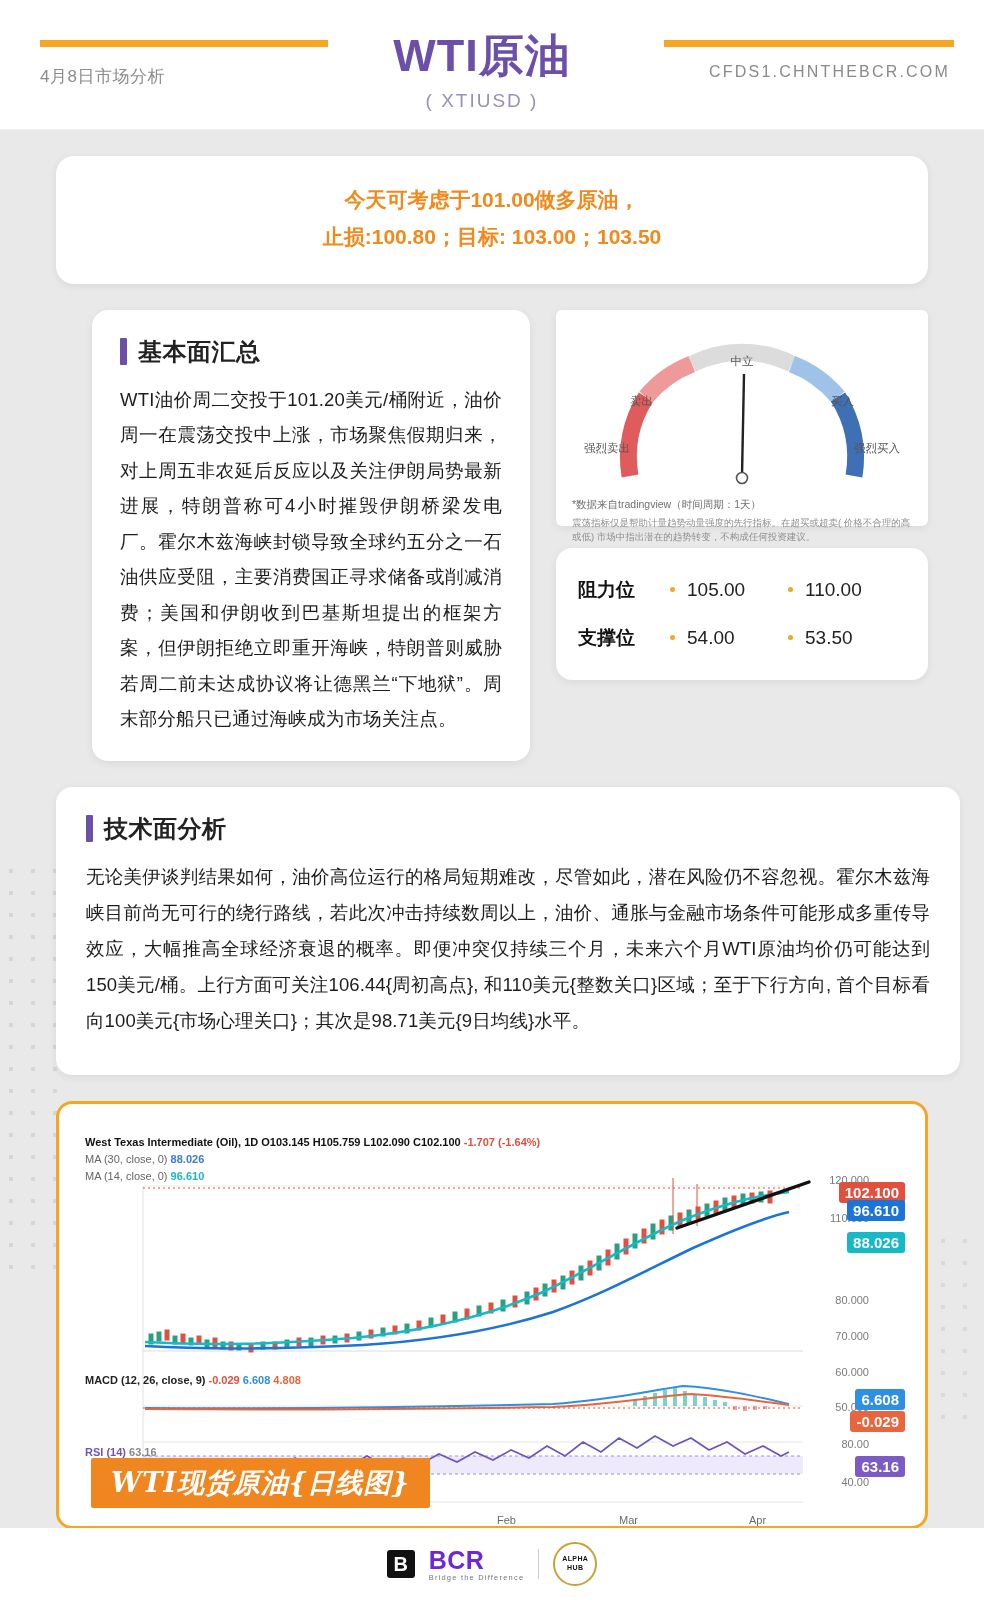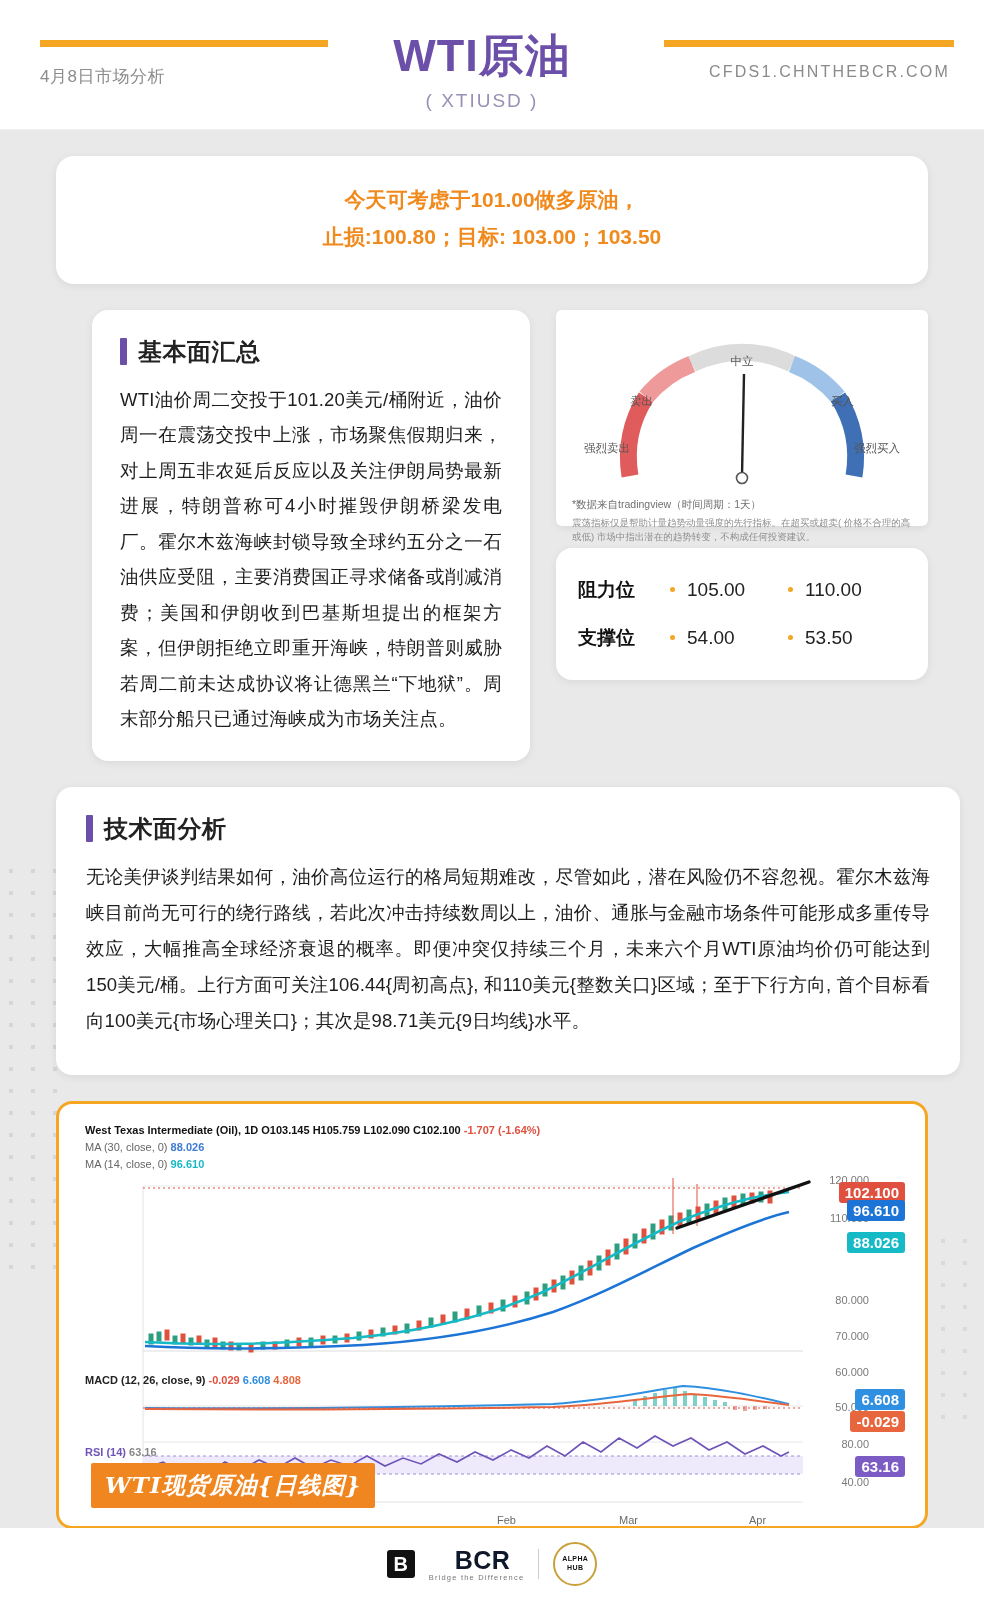--- a/index.html
+++ b/index.html
@@ -117,21 +117,21 @@
   .chart-card {
     margin: 26px 56px 0 56px;
     border: 3px solid #f5a623;
     border-radius: 16px;
     background: #fff;
     padding: 12px 10px 10px 10px;
     position: relative;
     z-index: 2;
   }
   .chart-inner { position: relative; height: 400px; }
-  .chart-legend { position: absolute; left: 16px; top: 6px; font-size: 11px; line-height: 1.55; }
+  .chart-legend { position: absolute; left: 16px; top: 18px; font-size: 11px; line-height: 1.55; }
   .legend-main { color: #111; font-weight: bold; }
   .legend-red { color: #e0503f; }
   .legend-ma30 { color: #3b7bd4; font-weight: bold; }
   .legend-ma14 { color: #1ab8c4; font-weight: bold; }
   .legend-muted { color: #666; font-weight: normal; }
 
   .yaxis { position: absolute; right: 6px; top: 0; width: 96px; height: 100%; }
   .ytick { position: absolute; right: 40px; font-size: 11px; color: #7a7a7a; }
   .ypill {
     position: absolute; right: 4px; font-size: 15px; color: #fff;
@@ -149,36 +149,36 @@
 
   .sub-label { position: absolute; font-size: 11px; font-weight: bold; }
   .macd-label { left: 16px; top: 258px; color: #222; }
   .rsi-label  { left: 16px; top: 330px; color: #6f54b8; }
 
   .chart-stamp {
     position: absolute; left: 22px; bottom: 8px;
     background: #f0861f; color: #fff;
     font-family: "DejaVu Serif", serif;
     font-style: italic; font-weight: bold;
-    font-size: 23px; padding: 7px 14px; letter-spacing: 1px;
+    font-size: 27px; padding: 7px 20px; letter-spacing: 1px;
     border-radius: 2px;
   }
 
   
   .footer {
     position: absolute; bottom: 0; left: 0; width: 984px; height: 72px;
     background: #fff; display: flex; align-items: center; justify-content: center;
     gap: 14px; z-index: 3;
   }
   .logo-b {
     background: #111; color: #fff; font-weight: bold; font-size: 20px;
     width: 28px; height: 28px; display:flex; align-items:center; justify-content:center;
     border-radius: 3px;
   }
-  .logo-text { font-size: 25px; font-weight: bold; color: #0f172a; letter-spacing: .5px; margin-left: 26px; }
+  .logo-text { font-size: 25px; font-weight: bold; color: #6d28d9; letter-spacing: .5px; }
   .logo-tag { font-size: 7.5px; color: #777; letter-spacing: 1.2px; margin-top: -2px; }
   .logo-div { width: 1px; height: 30px; background: #ccc; }
   .alpha {
     width: 44px; height: 44px; border-radius: 50%;
     border: 2px solid #c8a13a; display:flex; flex-direction: column;
     align-items:center; justify-content:center; color:#111;
     font-size: 7px; font-weight: bold; line-height: 1.25; letter-spacing: .4px;
   }
 </style>
 </head>

